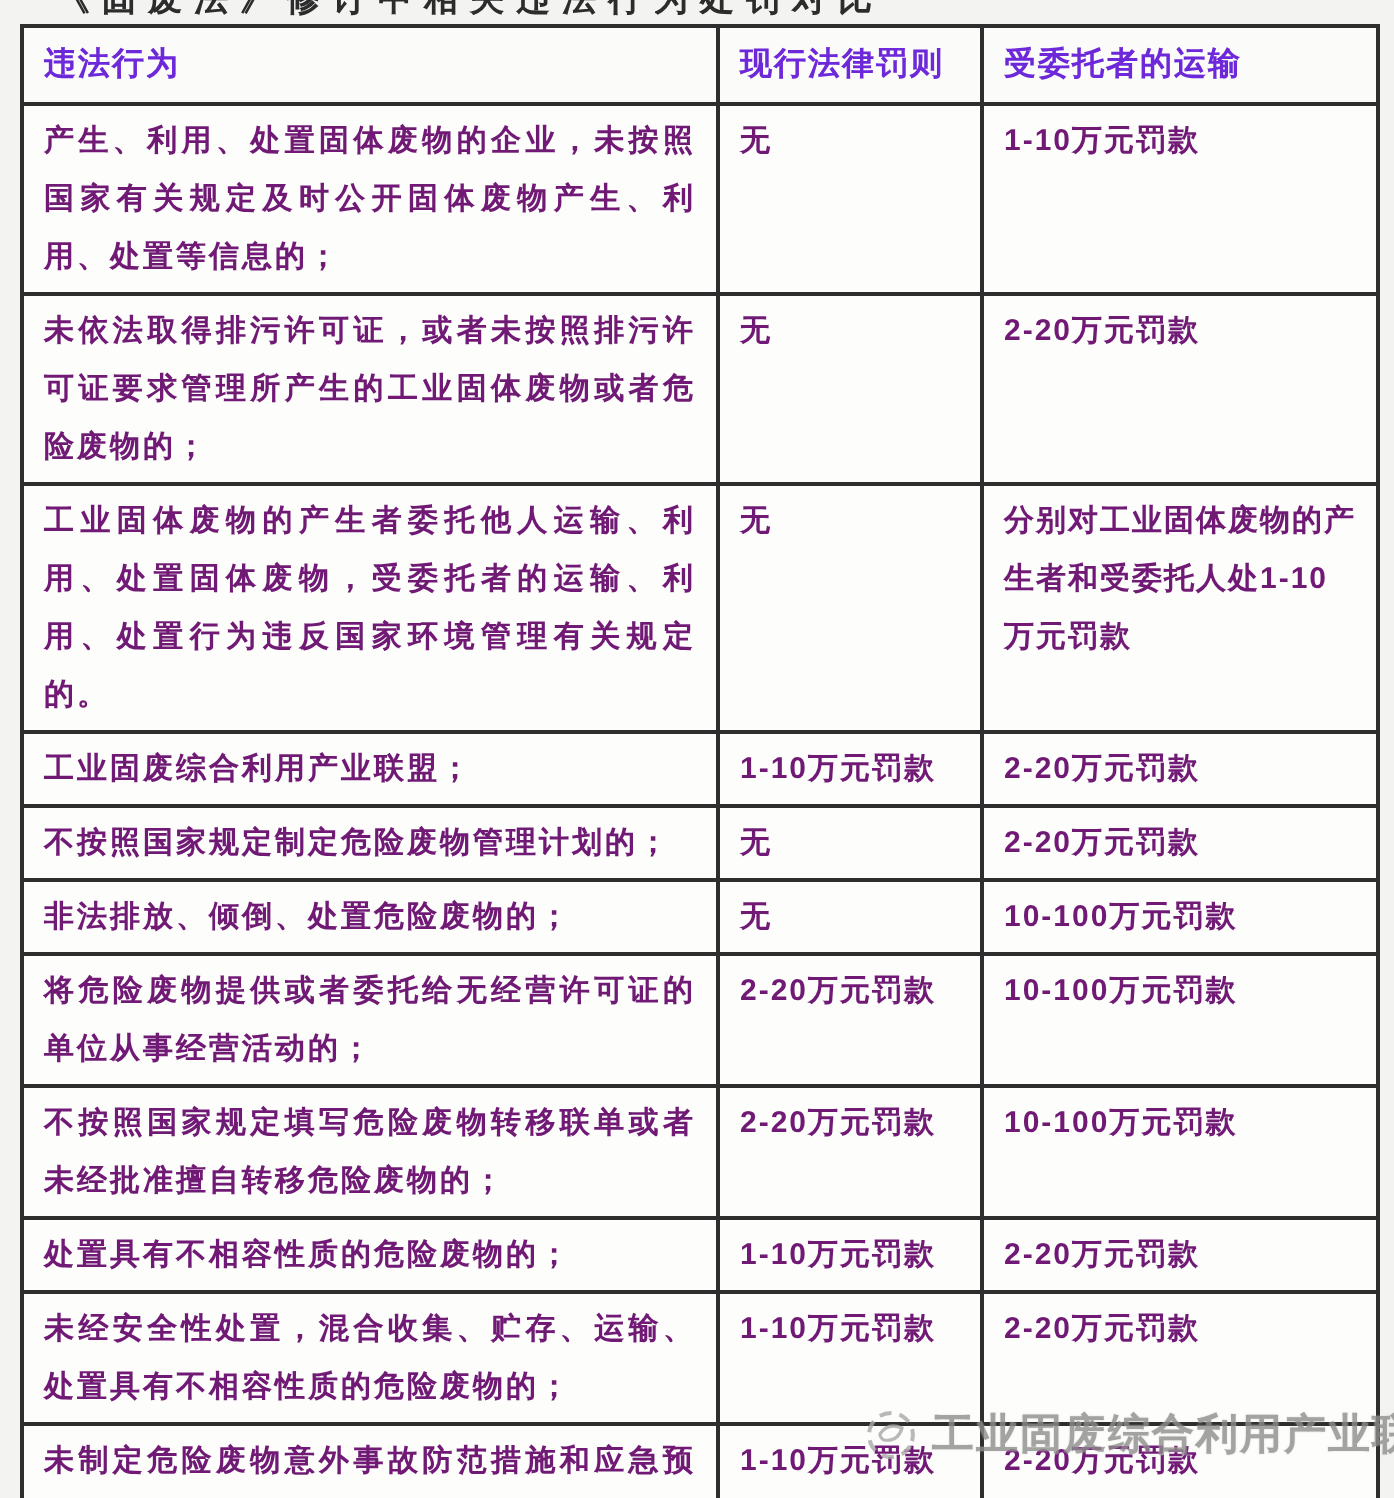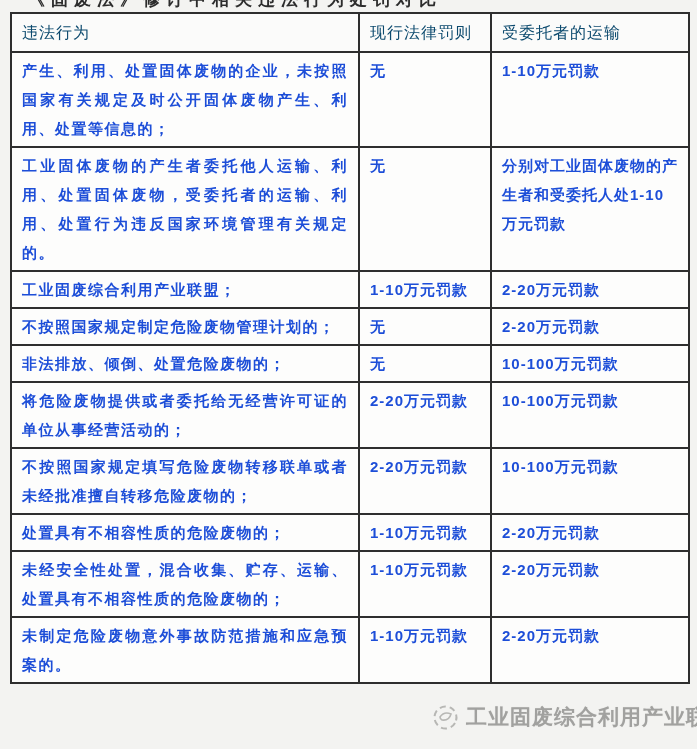--- a/index.html
+++ b/index.html
@@ -26,25 +26,25 @@
     width:678px;background:#fdfdfc;
   }
   th,td{
     border:2px solid #2e2e2e;
     vertical-align:top;
     padding:3px 10px;
     font-size:15px;line-height:29px;
     letter-spacing:1.5px;
     text-align:justify;
     word-break:break-all;
-    color:#1d4ed8;
+    color:#701a75;
     font-weight:600;
   }
   th{
-    font-size:16px;font-weight:normal;color:#0c4a6e;
+    font-size:16px;font-weight:bold;color:#6d28d9;
     padding:4px 10px;text-align:left;letter-spacing:1px;
     background:#fbfbfa;
   }
   td.penalty{letter-spacing:1px;text-align:left;}
   
   .watermark{
     position:absolute;left:432px;top:703px;
     display:flex;align-items:center;gap:7px;
     opacity:.8;pointer-events:none;
   }
@@ -74,20 +74,25 @@
         <th>违法行为</th>
         <th>现行法律罚则</th>
         <th>受委托者的运输</th>
       </tr>
     </thead>
     <tbody>
       <tr>
         <td>产生、利用、处置固体废物的企业，未按照国家有关规定及时公开固体废物产生、利用、处置等信息的；</td>
         <td class="penalty">无</td>
         <td class="penalty">1-10万元罚款</td>
+      </tr>
+      <tr>
+        <td>未依法取得排污许可证，或者未按照排污许可证要求管理所产生的工业固体废物或者危险废物的；</td>
+        <td class="penalty">无</td>
+        <td class="penalty">2-20万元罚款</td>
       </tr>
       <tr>
         <td>工业固体废物的产生者委托他人运输、利用、处置固体废物，受委托者的运输、利用、处置行为违反国家环境管理有关规定的。</td>
         <td class="penalty">无</td>
         <td class="penalty">分别对工业固体废物的产生者和受委托人处1-10万元罚款</td>
       </tr>
       <tr>
         <td>工业固废综合利用产业联盟；</td>
         <td class="penalty">1-10万元罚款</td>
         <td class="penalty">2-20万元罚款</td>

